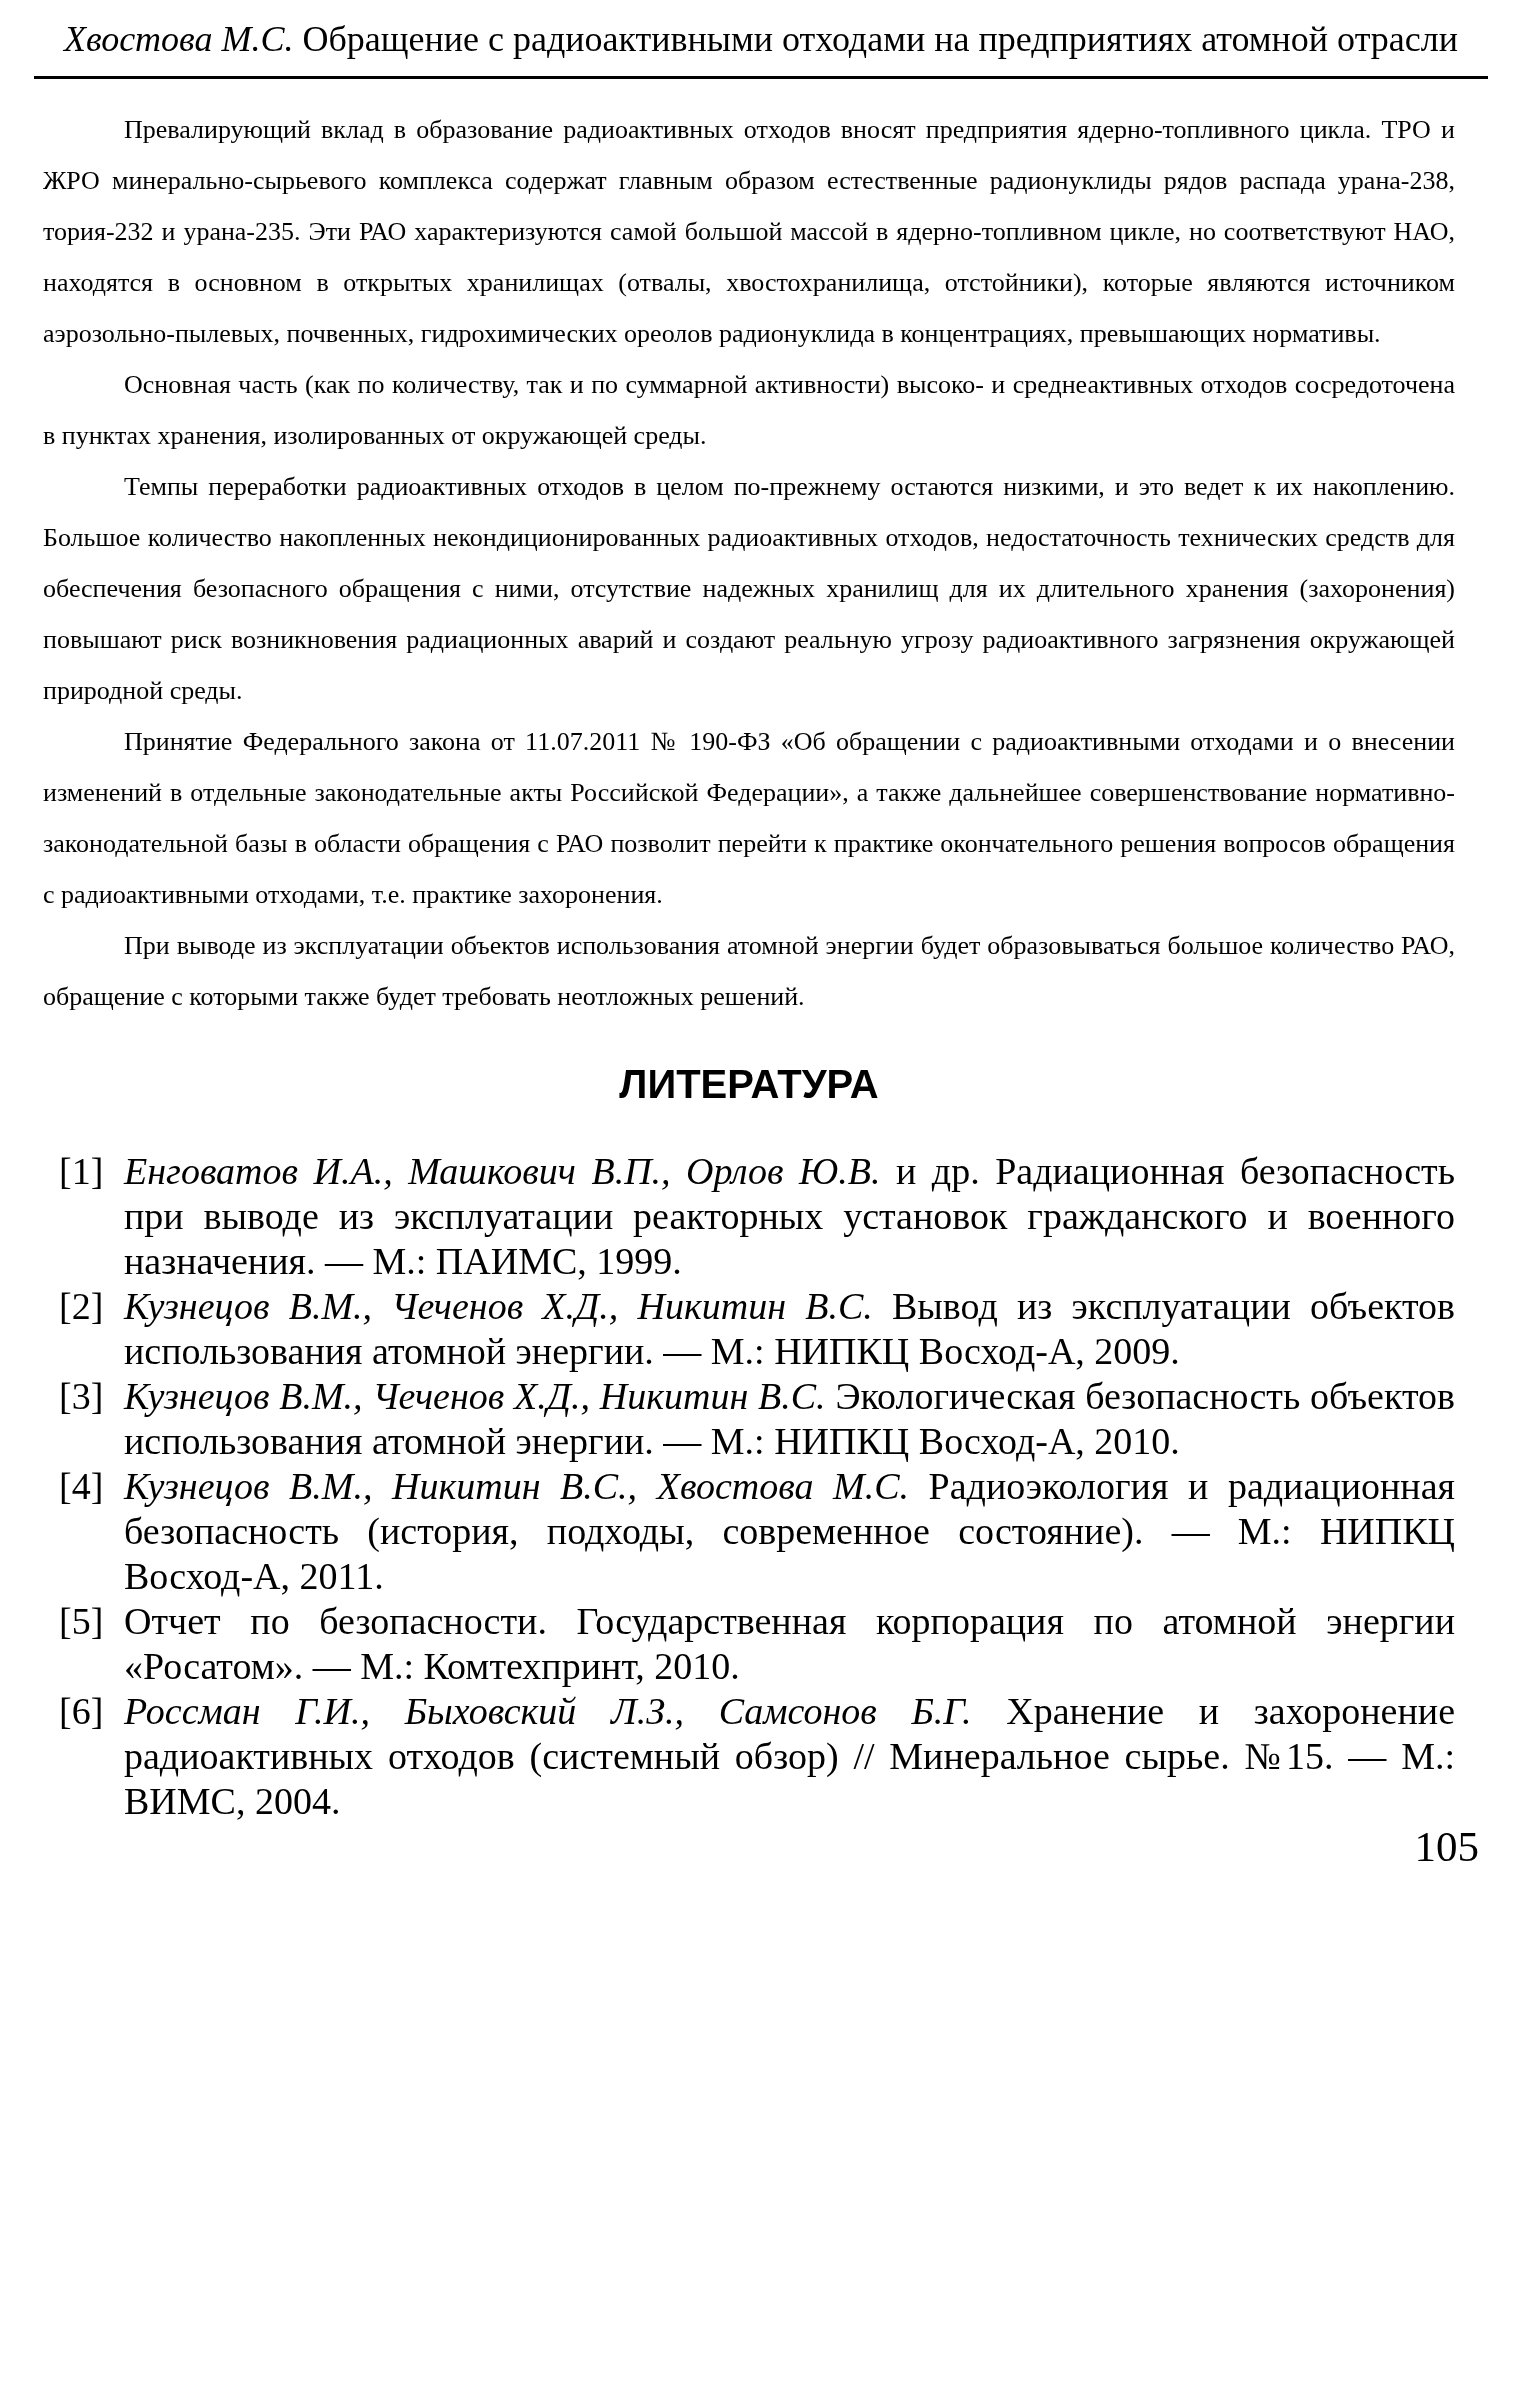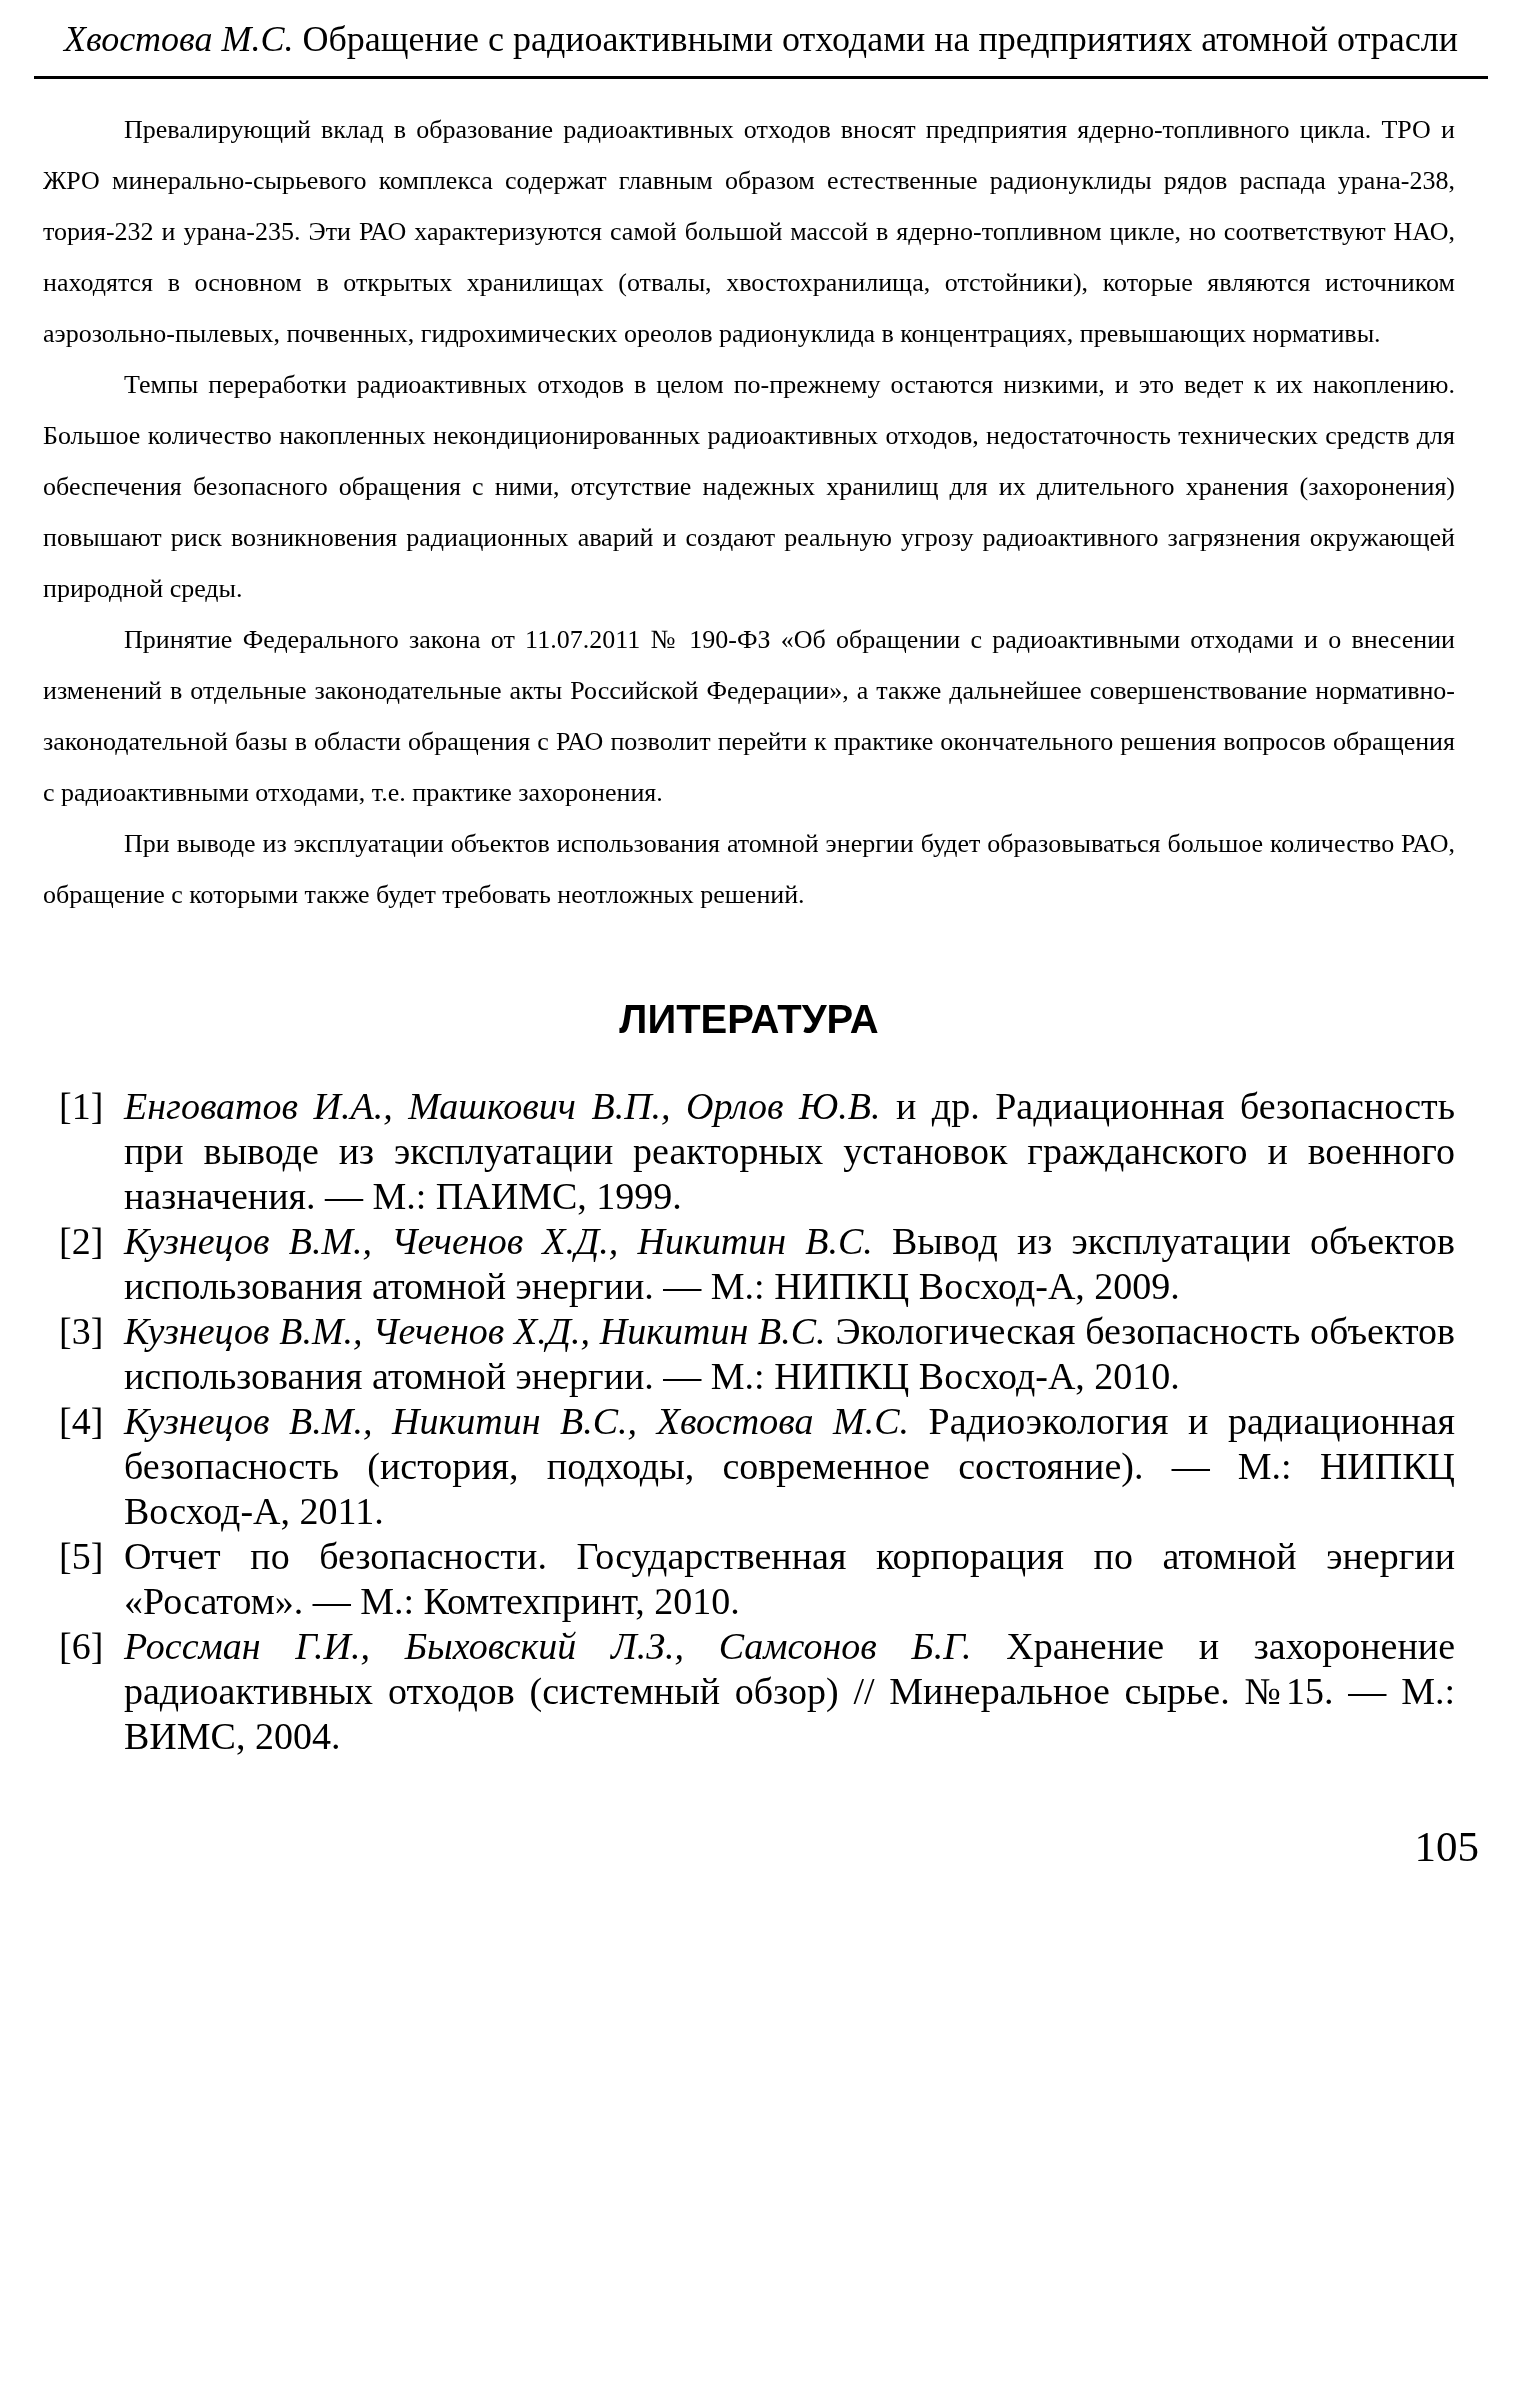--- a/index.html
+++ b/index.html
@@ -43,21 +43,21 @@
     margin: 25px 67px 0 43px;
   }
   .bodytext p {
     margin: 0;
     font-size: 26px;
     line-height: 51px;
     text-align: justify;
     text-indent: 81px;
   }
   h2.lit {
-    margin-top: 76px;
+    margin-top: 39px;
   }
   .refs {
     margin: 42px 67px 0 59px;
   }
   .refs p.ref {
     margin: 0;
     font-size: 38px;
     line-height: 45px;
     text-align: justify;
     padding-left: 65px;
@@ -81,20 +81,21 @@
 
 <div class="page">
 
   <div class="running-header"><span class="it">Хвостова М.С.</span><span> Обращение с радиоактивными отходами на предприятиях атомной отрасли</span></div>
 
   <div class="rule"></div>
 
 
   <div class="bodytext">
     <p>Превалирующий вклад в образование радиоактивных отходов вносят предприятия ядерно-топливного цикла. ТРО и ЖРО минерально-сырьевого комплекса содержат главным образом естественные радионуклиды рядов распада урана-238, тория-232 и урана-235. Эти РАО характеризуются самой большой массой в ядерно-топливном цикле, но соответствуют НАО, находятся в основном в открытых хранилищах (отвалы, хвостохранилища, отстойники), которые являются источником аэрозольно-пылевых, почвенных, гидрохимических ореолов радионуклида в концентрациях, превышающих нормативы.</p>
+    <p>Основная часть (как по количеству, так и по суммарной активности) высоко- и среднеактивных отходов сосредоточена в пунктах хранения, изолированных от окружающей среды.</p>
     <p>Темпы переработки радиоактивных отходов в целом по-прежнему остаются низкими, и это ведет к их накоплению. Большое количество накопленных некондиционированных радиоактивных отходов, недостаточность технических средств для обеспечения безопасного обращения с ними, отсутствие надежных хранилищ для их длительного хранения (захоронения) повышают риск возникновения радиационных аварий и создают реальную угрозу радиоактивного загрязнения окружающей природной среды.</p>
     <p>Принятие Федерального закона от 11.07.2011 № 190-ФЗ «Об обращении с радиоактивными отходами и о внесении изменений в отдельные законодательные акты Российской Федерации», а также дальнейшее совершенствование нормативно-законодательной базы в области обращения с РАО позволит перейти к практике окончательного решения вопросов обращения с радиоактивными отходами, т.е. практике захоронения.</p>
     <p>При выводе из эксплуатации объектов использования атомной энергии будет образовываться большое количество РАО, обращение с которыми также будет требовать неотложных решений.</p>
   </div>
 
   <h2 class="h-sans lit">ЛИТЕРАТУРА</h2>
 
   <div class="refs">
     <p class="ref"><span class="ref-marker">[1]</span><span class="it">Енговатов И.А., Машкович В.П., Орлов Ю.В.</span><span> и др. Радиационная безопасность при выводе из эксплуатации реакторных установок гражданского и военного назначения. — М.: ПАИМС, 1999.</span></p>
     <p class="ref"><span class="ref-marker">[2]</span><span class="it">Кузнецов В.М., Чеченов Х.Д., Никитин В.С.</span><span> Вывод из эксплуатации объектов использования атомной энергии. — М.: НИПКЦ Восход-А, 2009.</span></p>

